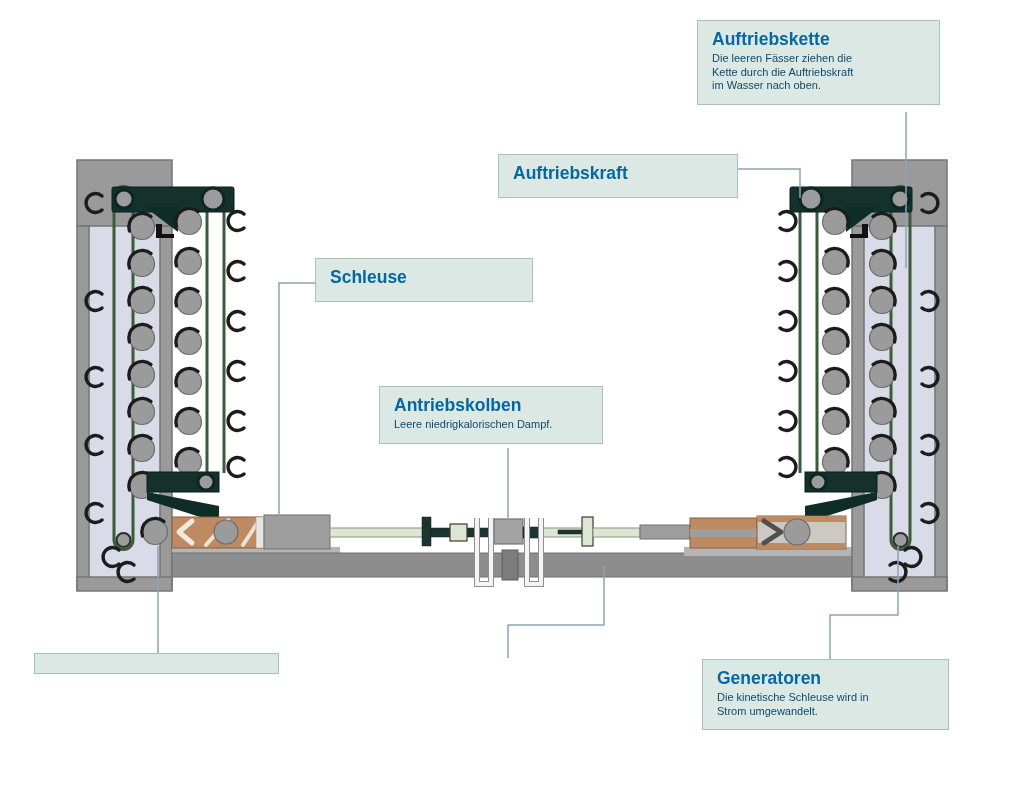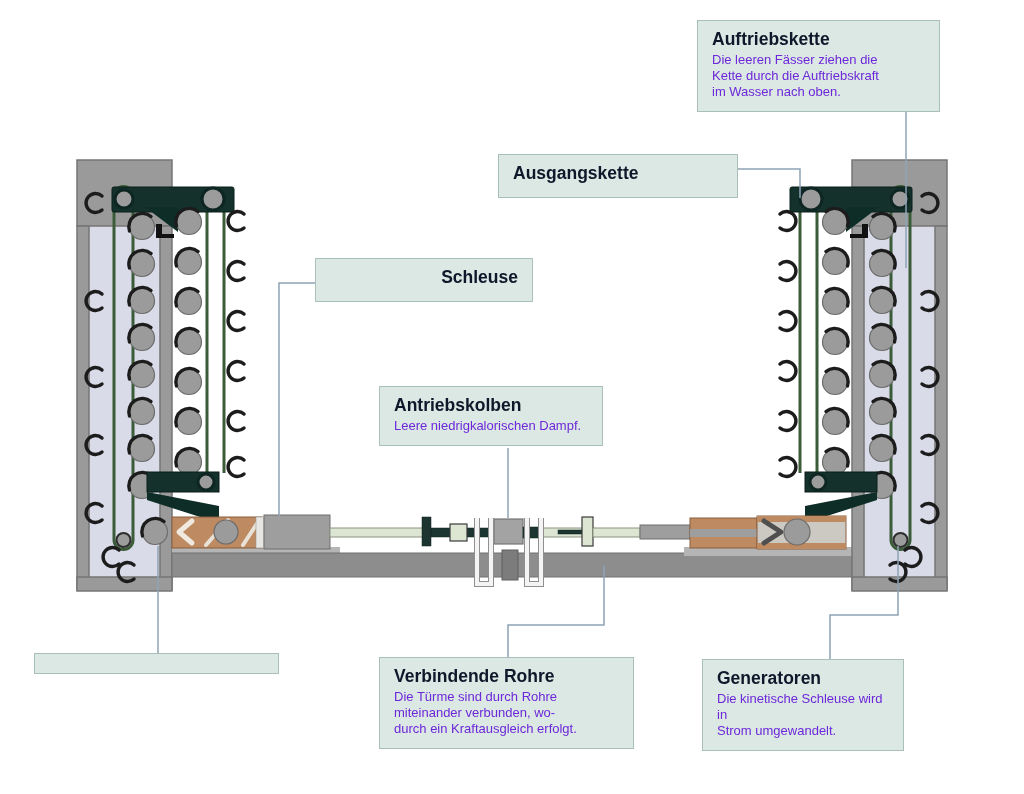--- a/index.html
+++ b/index.html
@@ -33,22 +33,22 @@
   .beam      {fill:#8d8d8d;stroke:#707070;stroke-width:1;}
   .shelf     {fill:#b5b5b5;stroke:none;}
   .coupler   {fill:#7c7c7c;stroke:#5f5f5f;stroke-width:1;}
   .bracketO  {fill:none;stroke:#8f8f8f;stroke-width:6;}
   .bracketW  {fill:none;stroke:#f4f4f4;stroke-width:4;}
   .connector {fill:none;stroke:#8fa3b5;stroke-width:1.5;}
 
   
   .callout{position:absolute;background:#dbe8e4;border:1px solid #a9bfba;
            padding:8px 14px 11px;box-sizing:border-box;z-index:5;}
-  .callout h3{margin:0 0 2px 0;font-size:17.5px;font-weight:bold;color:#0f172a;}
-  .callout p{margin:0;font-size:13px;line-height:1.24;color:#6d28d9;white-space:pre-line;}
+  .callout h3{margin:0 0 2px 0;font-size:17.5px;font-weight:bold;color:#0369a1;}
+  .callout p{margin:0;font-size:11px;line-height:1.24;color:#0c4a6e;white-space:pre-line;}
 </style>
 </head>
 <body>
 
 <div id="stage">
 
 <svg id="diagram" width="1024" height="794" viewBox="0 0 1024 794">
 
   <defs>
 
@@ -185,41 +185,35 @@
 </svg>
 
 <div class="callout" style="left:697px;top:20px;width:243px;">
   <h3>Auftriebskette</h3>
   <p>Die leeren Fässer ziehen die
 Kette durch die Auftriebskraft
 im Wasser nach oben.</p>
 </div>
 
 <div class="callout" style="left:498px;top:154px;width:240px;">
-  <h3>Ausgangskette</h3>
-</div>
-
-<div class="callout" style="left:315px;top:258px;width:218px;text-align:right;">
+  <h3>Auftriebskraft</h3>
+</div>
+
+<div class="callout" style="left:315px;top:258px;width:218px;">
   <h3>Schleuse</h3>
 </div>
 
 <div class="callout" style="left:379px;top:386px;width:224px;">
   <h3>Antriebskolben</h3>
   <p>Leere niedrigkalorischen Dampf.</p>
 </div>
 
 <div class="callout" style="left:34px;top:653px;width:245px;">
 </div>
 
-<div class="callout" style="left:379px;top:657px;width:255px;">
-  <h3>Verbindende Rohre</h3>
-  <p>Die Türme sind durch Rohre
-miteinander verbunden, wo-
-durch ein Kraftausgleich erfolgt.</p>
-</div>
-
-<div class="callout" style="left:702px;top:659px;width:202px;">
+
+<div class="callout" style="left:702px;top:659px;width:247px;">
   <h3>Generatoren</h3>
   <p>Die kinetische Schleuse wird in
 Strom umgewandelt.</p>
 </div>
 
 </div>
 
 </body></html>

